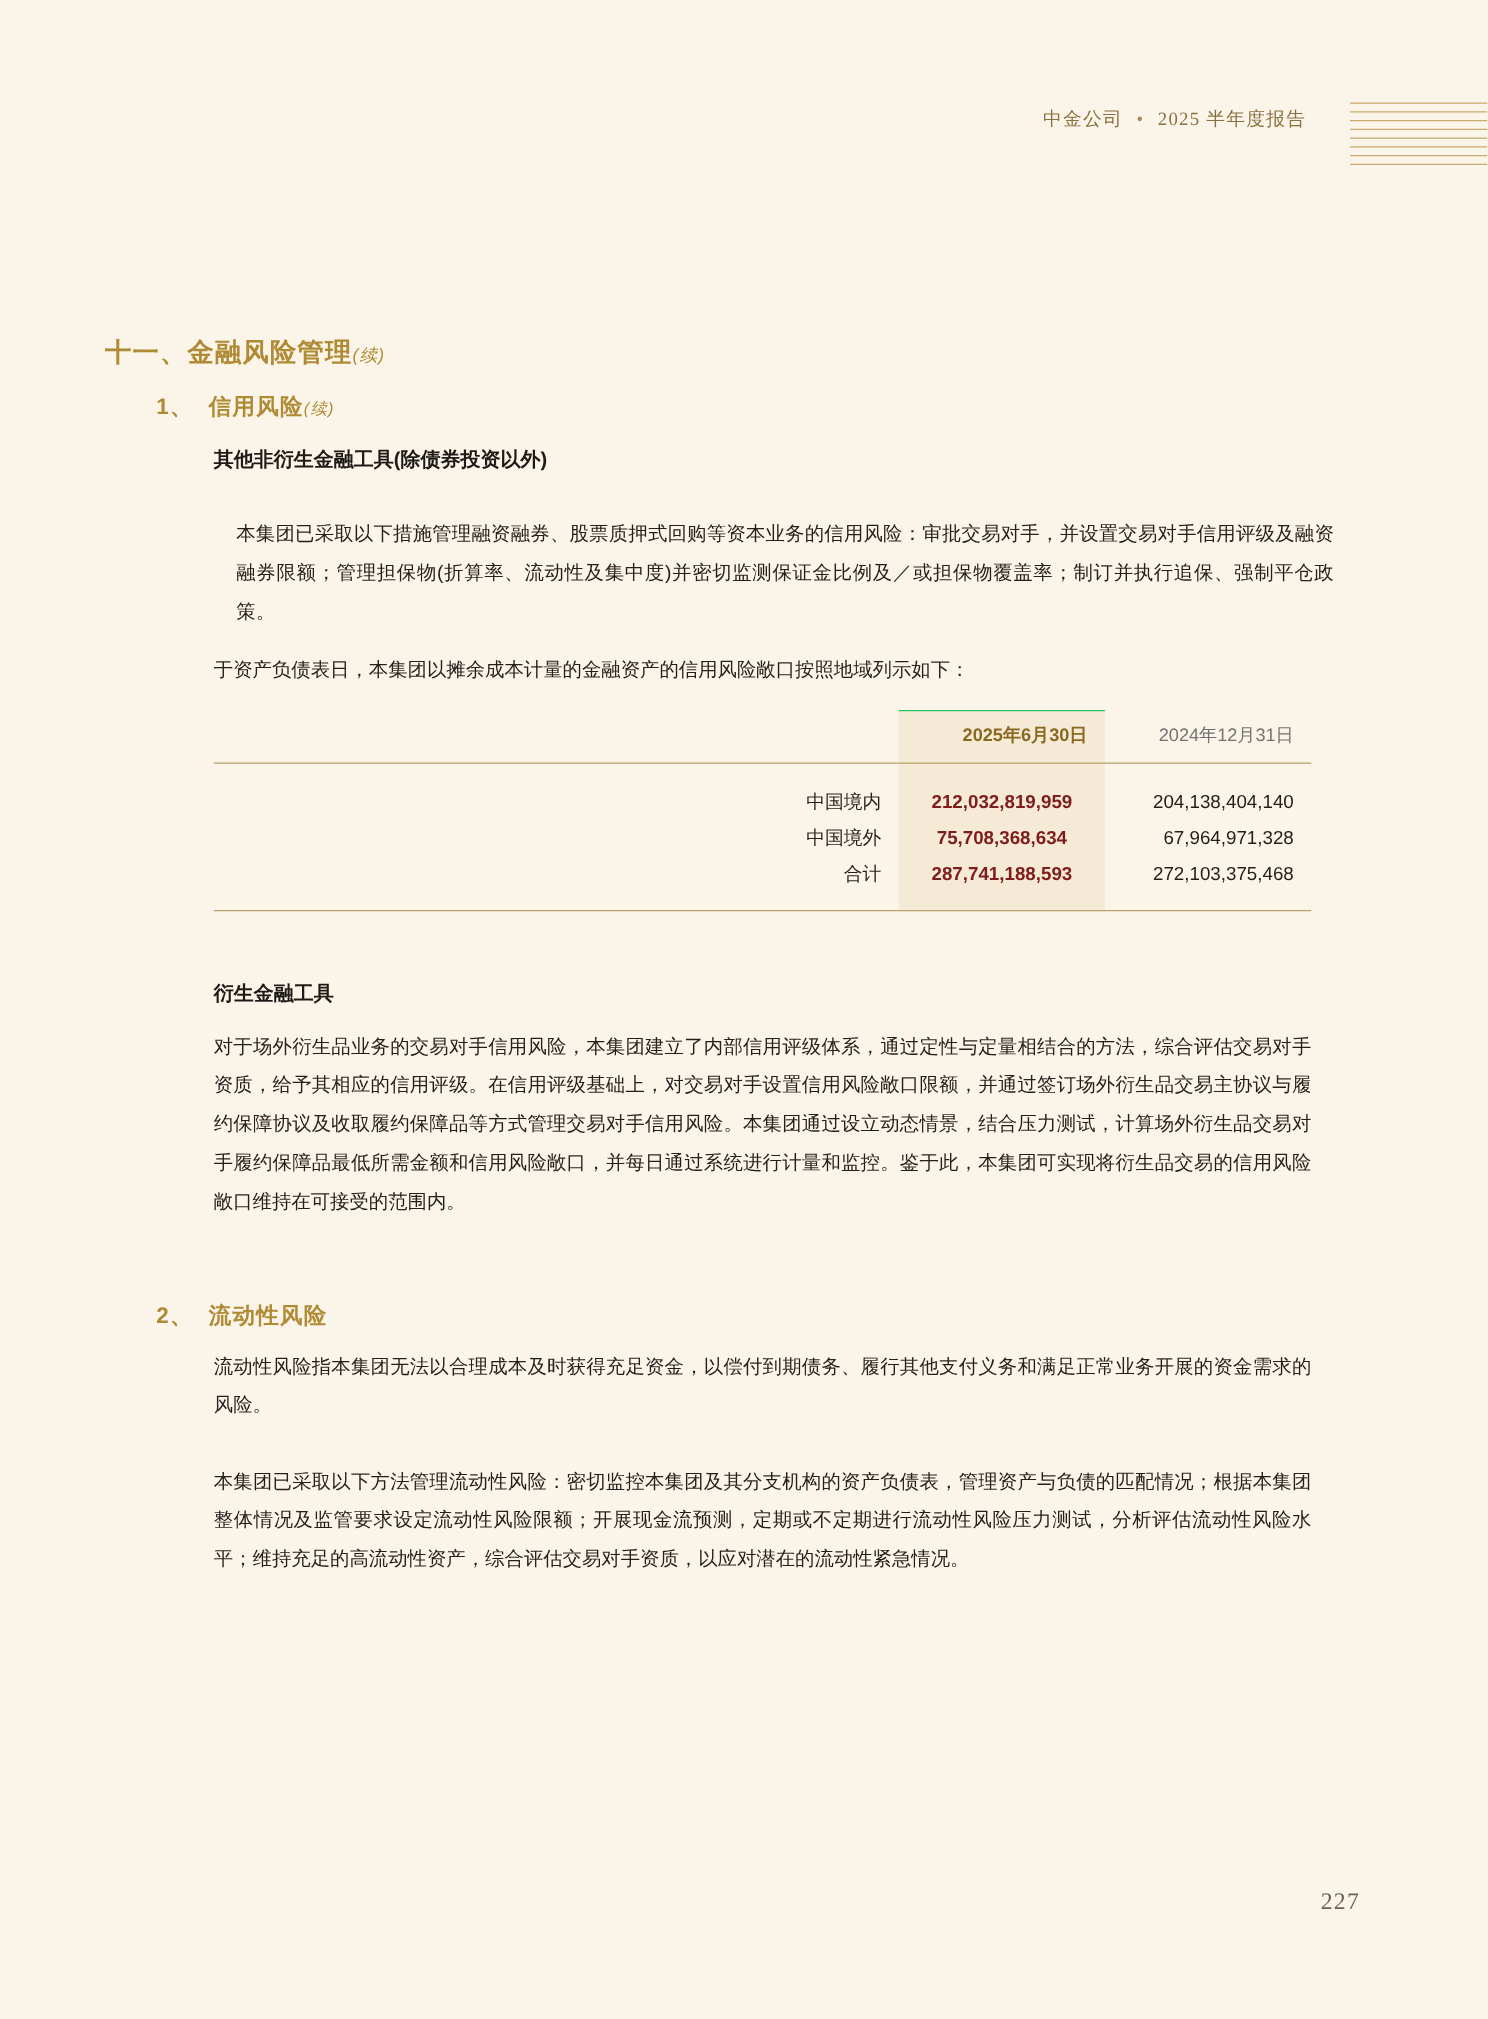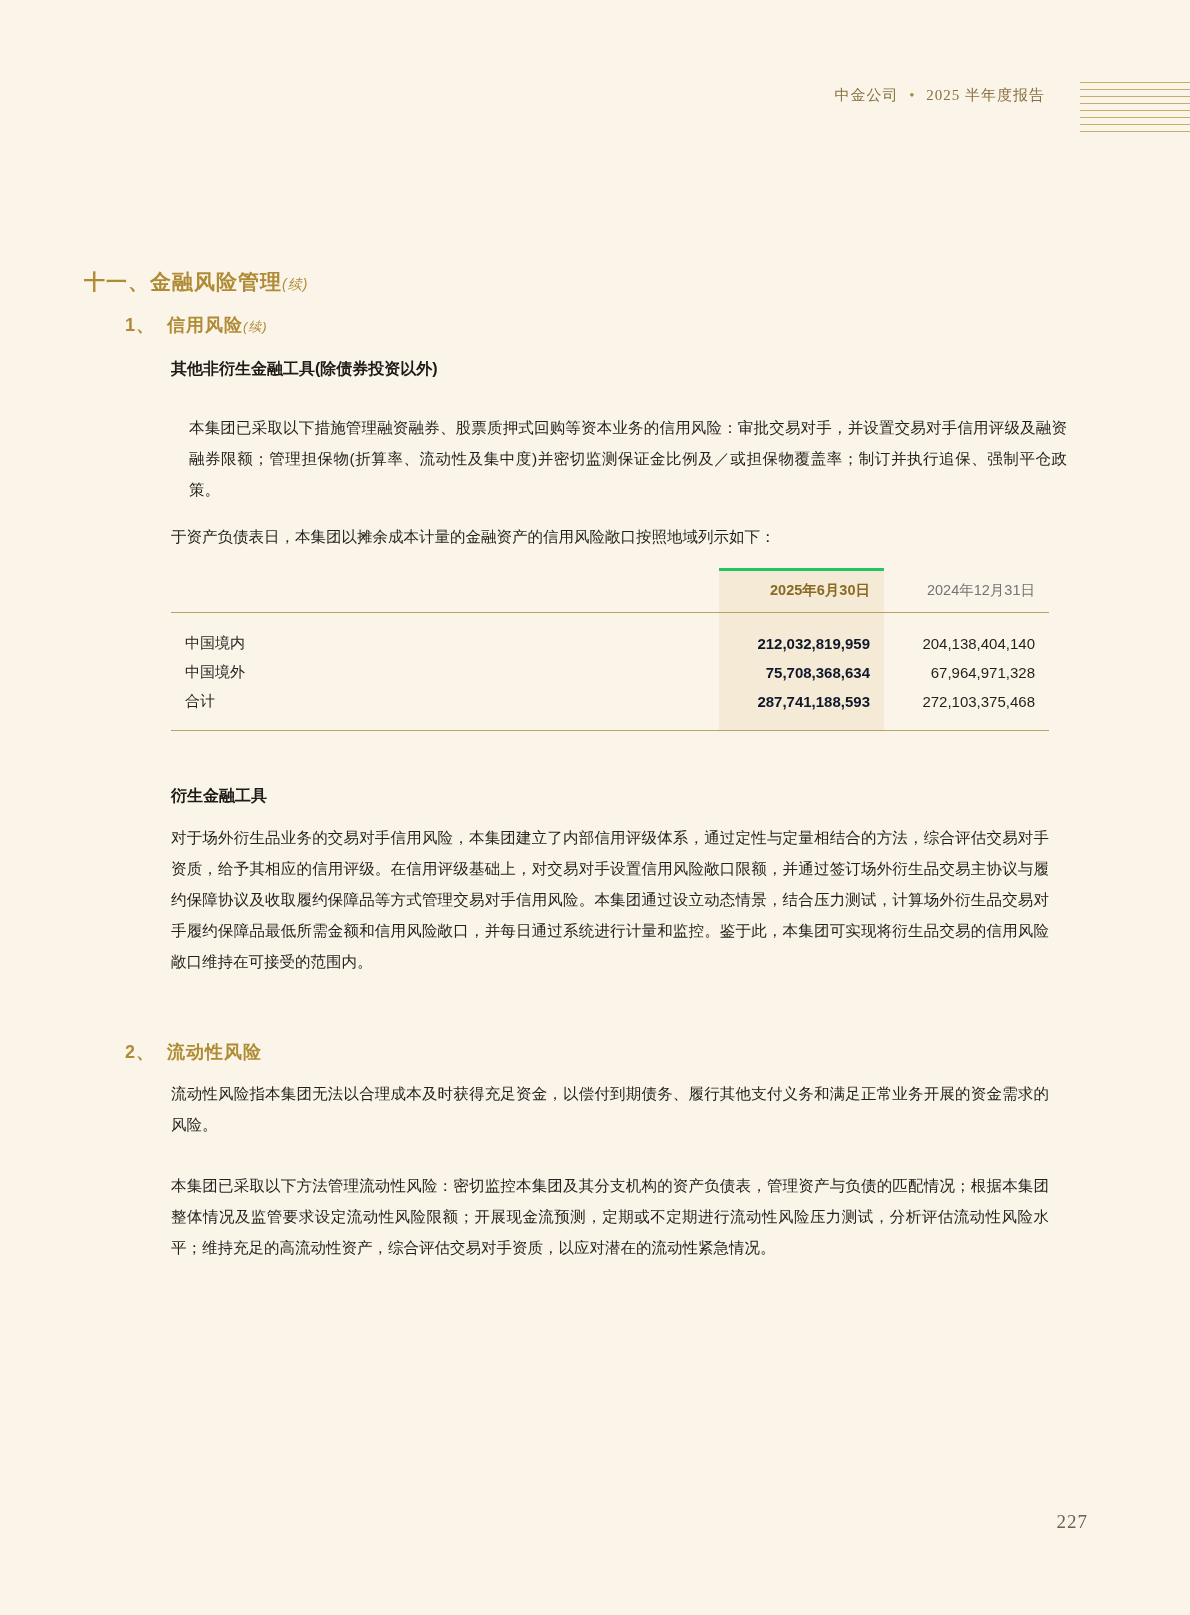--- a/index.html
+++ b/index.html
@@ -140,39 +140,39 @@
     color: #737373;
     vertical-align: bottom;
   }
   table.fin th.empty {
     border-bottom: 1px solid #b9a06c;
   }
   table.fin th.hl {
     background: #f4ead6;
     color: #8a6a22;
     font-weight: bold;
-    border-top: 3px solid #22c55e;
+    border-top: 1px solid #22c55e;
     border-bottom: 1px solid #b9a06c;
   }
   table.fin th.plain {
     border-bottom: 1px solid #b9a06c;
   }
 
   table.fin td {
     padding: 5px 14px;
     font-size: 15px;
   }
   table.fin td.label {
-    text-align: left;
+    text-align: right;
     color: #231f1c;
   }
   table.fin td.hl {
     background: #f4ead6;
-    text-align: right;
-    color: #0f172a;
+    text-align: center;
+    color: #7f1d1d;
     font-weight: bold;
   }
   table.fin td.val {
     text-align: right;
     color: #231f1c;
   }
   table.fin tr.spacer td { padding: 0; height: 16px; }
   table.fin tr.spacer-bot td { padding: 0; height: 14px; }
   table.fin tr.total td { border-bottom: 1px solid #b9a06c; }
   table.fin tr.spacer-bot td.hl,

